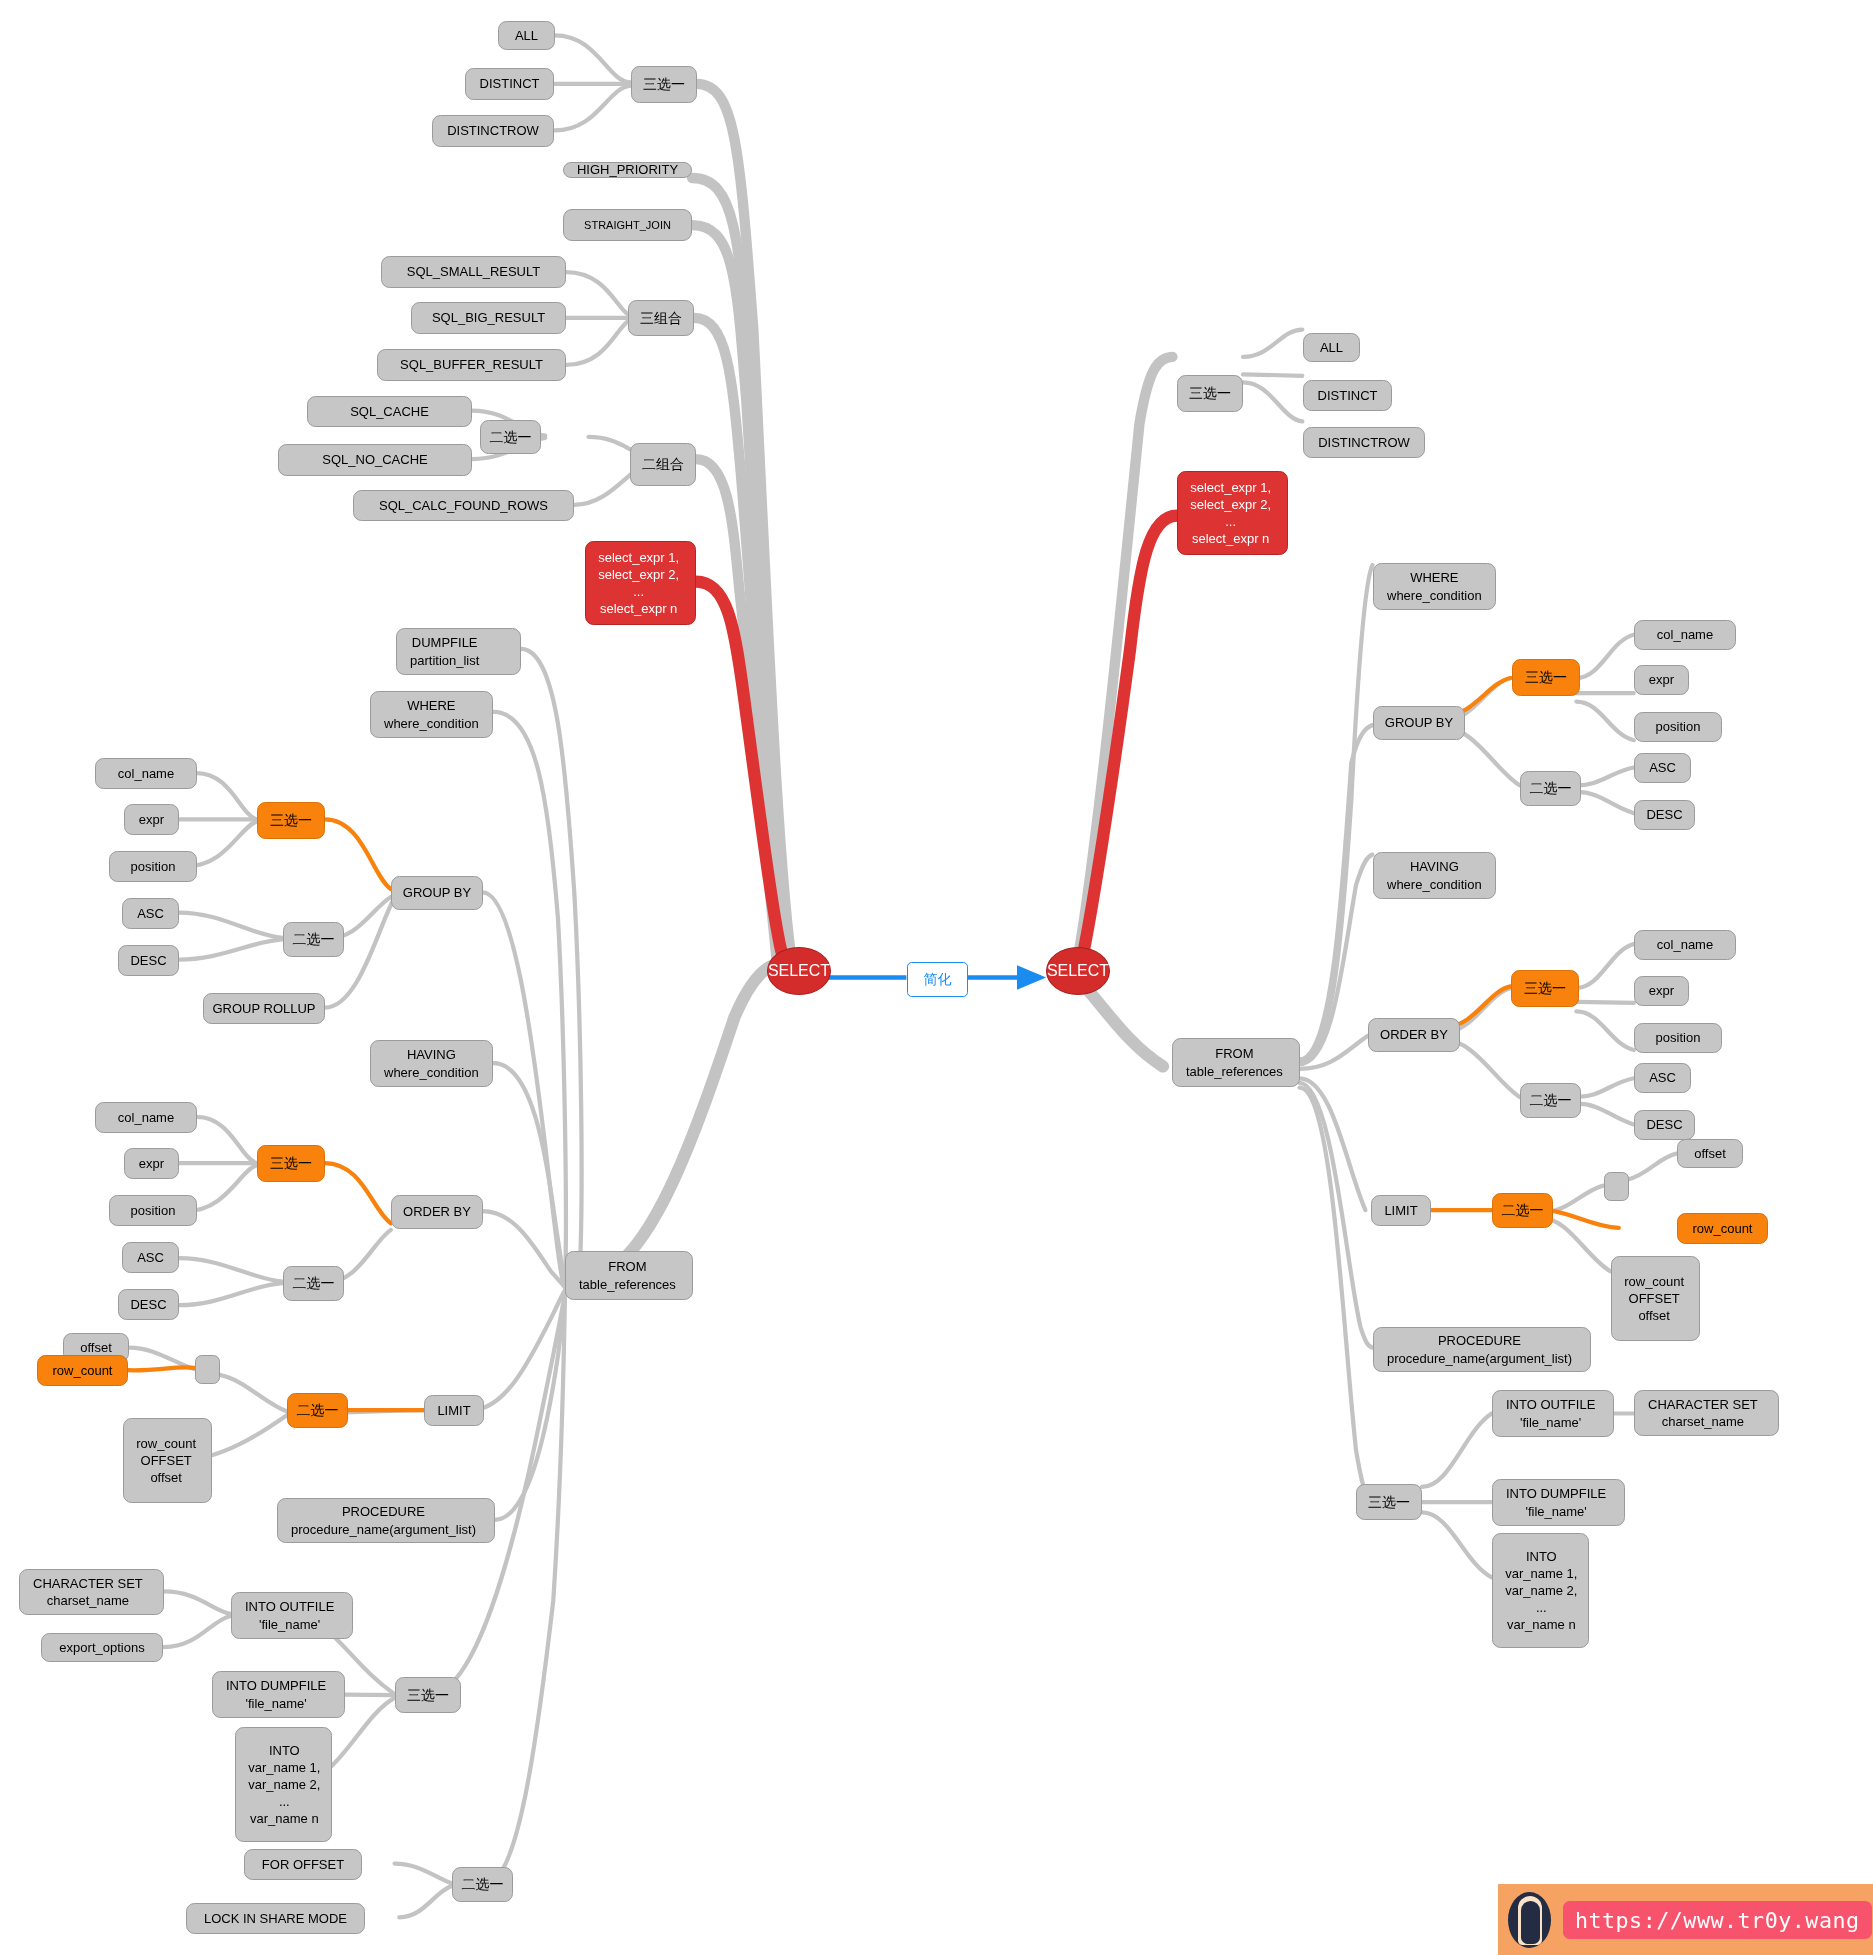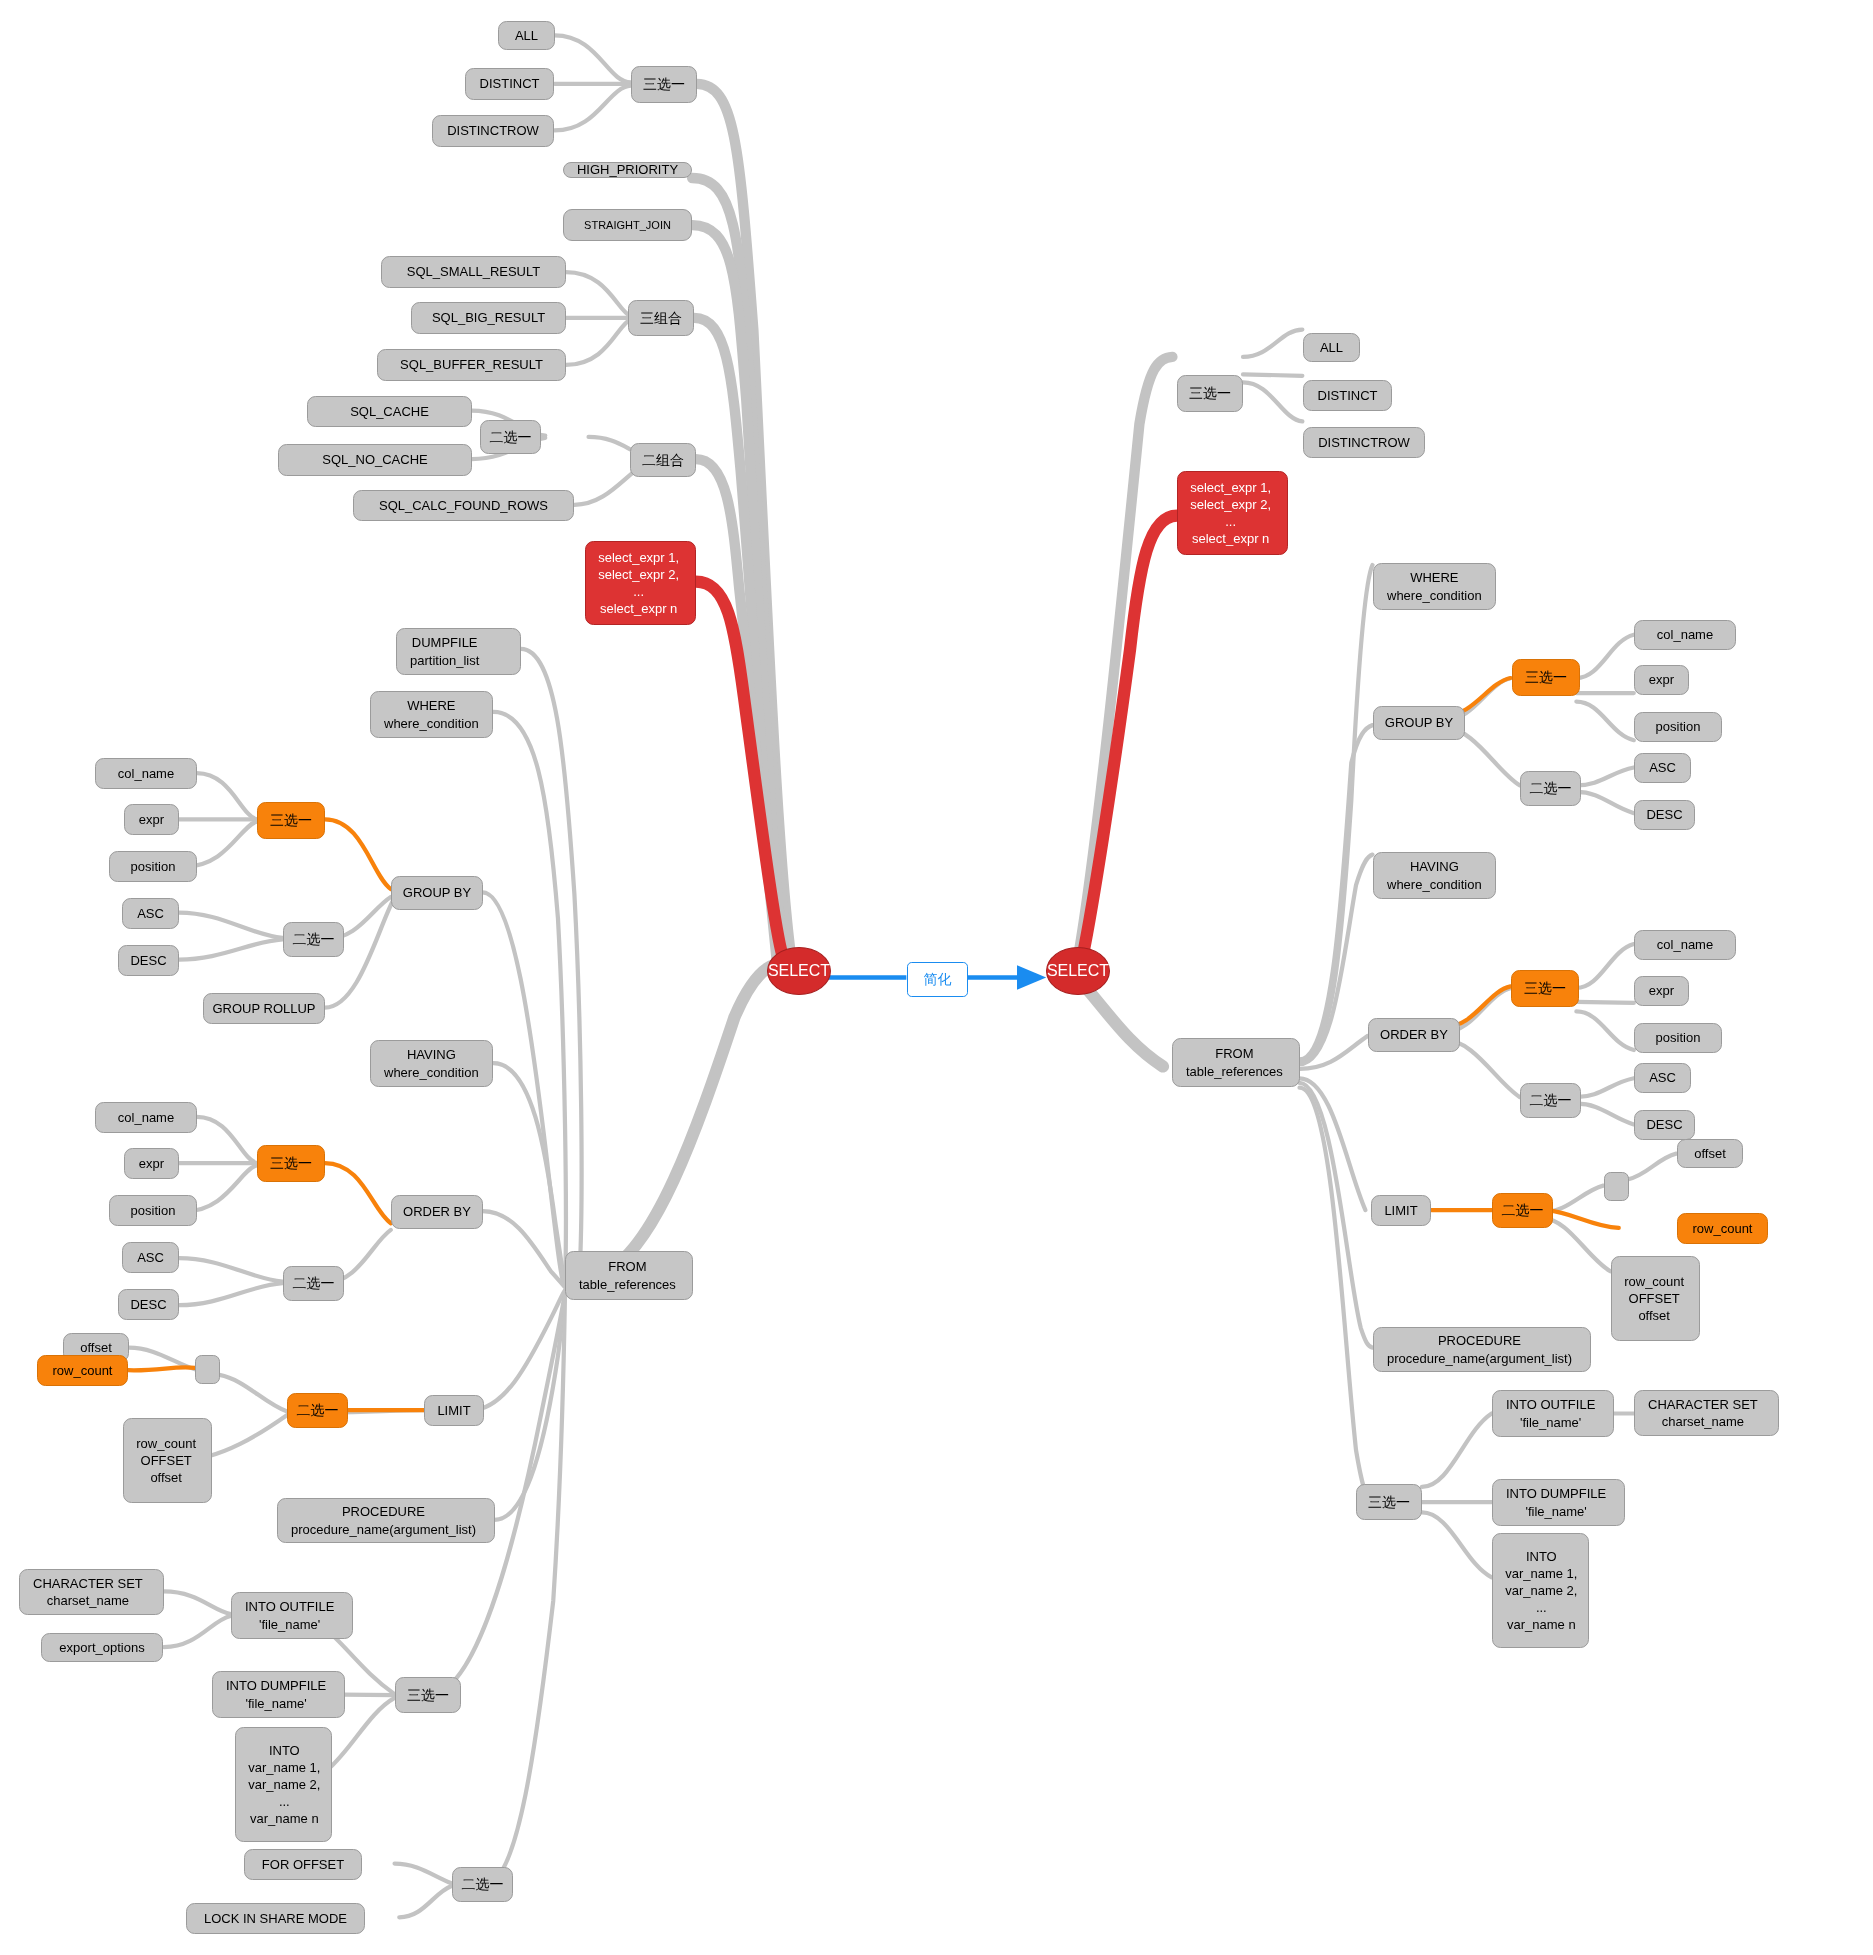--- a/index.html
+++ b/index.html
@@ -180,21 +180,21 @@
 
   <div class="node n-gray" style="left:381px;top:256px;width:185px;height:32px;font-size:13px;">SQL_SMALL_RESULT</div>
   <div class="node n-gray" style="left:411px;top:302px;width:155px;height:32px;font-size:13px;">SQL_BIG_RESULT</div>
   <div class="node n-gray" style="left:377px;top:349px;width:189px;height:32px;font-size:13px;">SQL_BUFFER_RESULT</div>
   <div class="node n-gray" style="left:628px;top:300px;width:66px;height:36px;font-size:14px;">三组合</div>
 
   <div class="node n-gray" style="left:307px;top:396px;width:165px;height:31px;font-size:13px;">SQL_CACHE</div>
   <div class="node n-gray" style="left:278px;top:444px;width:194px;height:32px;font-size:13px;">SQL_NO_CACHE</div>
   <div class="node n-gray" style="left:480px;top:420px;width:61px;height:34px;font-size:14px;">二选一</div>
   <div class="node n-gray" style="left:353px;top:490px;width:221px;height:31px;font-size:13px;">SQL_CALC_FOUND_ROWS</div>
-  <div class="node n-gray" style="left:630px;top:443px;width:66px;height:34px;font-size:14px;">二组合</div>
+  <div class="node n-gray" style="left:630px;top:443px;width:66px;height:43px;font-size:14px;">二组合</div>
 
   <div class="node n-red" style="left:585px;top:541px;width:111px;height:84px;font-size:13px;justify-content:flex-start;padding-left:12.2px;">select_expr 1,
 select_expr 2,
 ...
 select_expr n</div>
 
   <div class="node n-gray" style="left:396px;top:628px;width:125px;height:47px;font-size:13px;justify-content:flex-start;padding-left:13px;">DUMPFILE
 partition_list</div>
   <div class="node n-gray" style="left:370px;top:691px;width:123px;height:47px;font-size:13px;justify-content:flex-start;padding-left:13px;">WHERE
 where_condition</div>
@@ -315,15 +315,22 @@
 'file_name'</div>
   <div class="node n-gray" style="left:1492px;top:1533px;width:97px;height:115px;font-size:13px;justify-content:flex-start;padding-left:12.2px;">INTO
 var_name 1,
 var_name 2,
 ...
 var_name n</div>
 
   <div class="node n-gray" style="left:1172px;top:1038px;width:128px;height:49px;font-size:13px;justify-content:flex-start;padding-left:13px;">FROM
 table_references</div>
 
+  <div class="wm" style="left:1498px;top:1884px;width:376px;height:72px;">
+    <div class="wm-avatar">
+      <div class="hair"></div>
+        <div class="face"></div>
+    </div>
+    <div class="wm-url">https://www.tr0y.wang</div>
+  </div>
 
 </div>
 
 
 </body></html>

